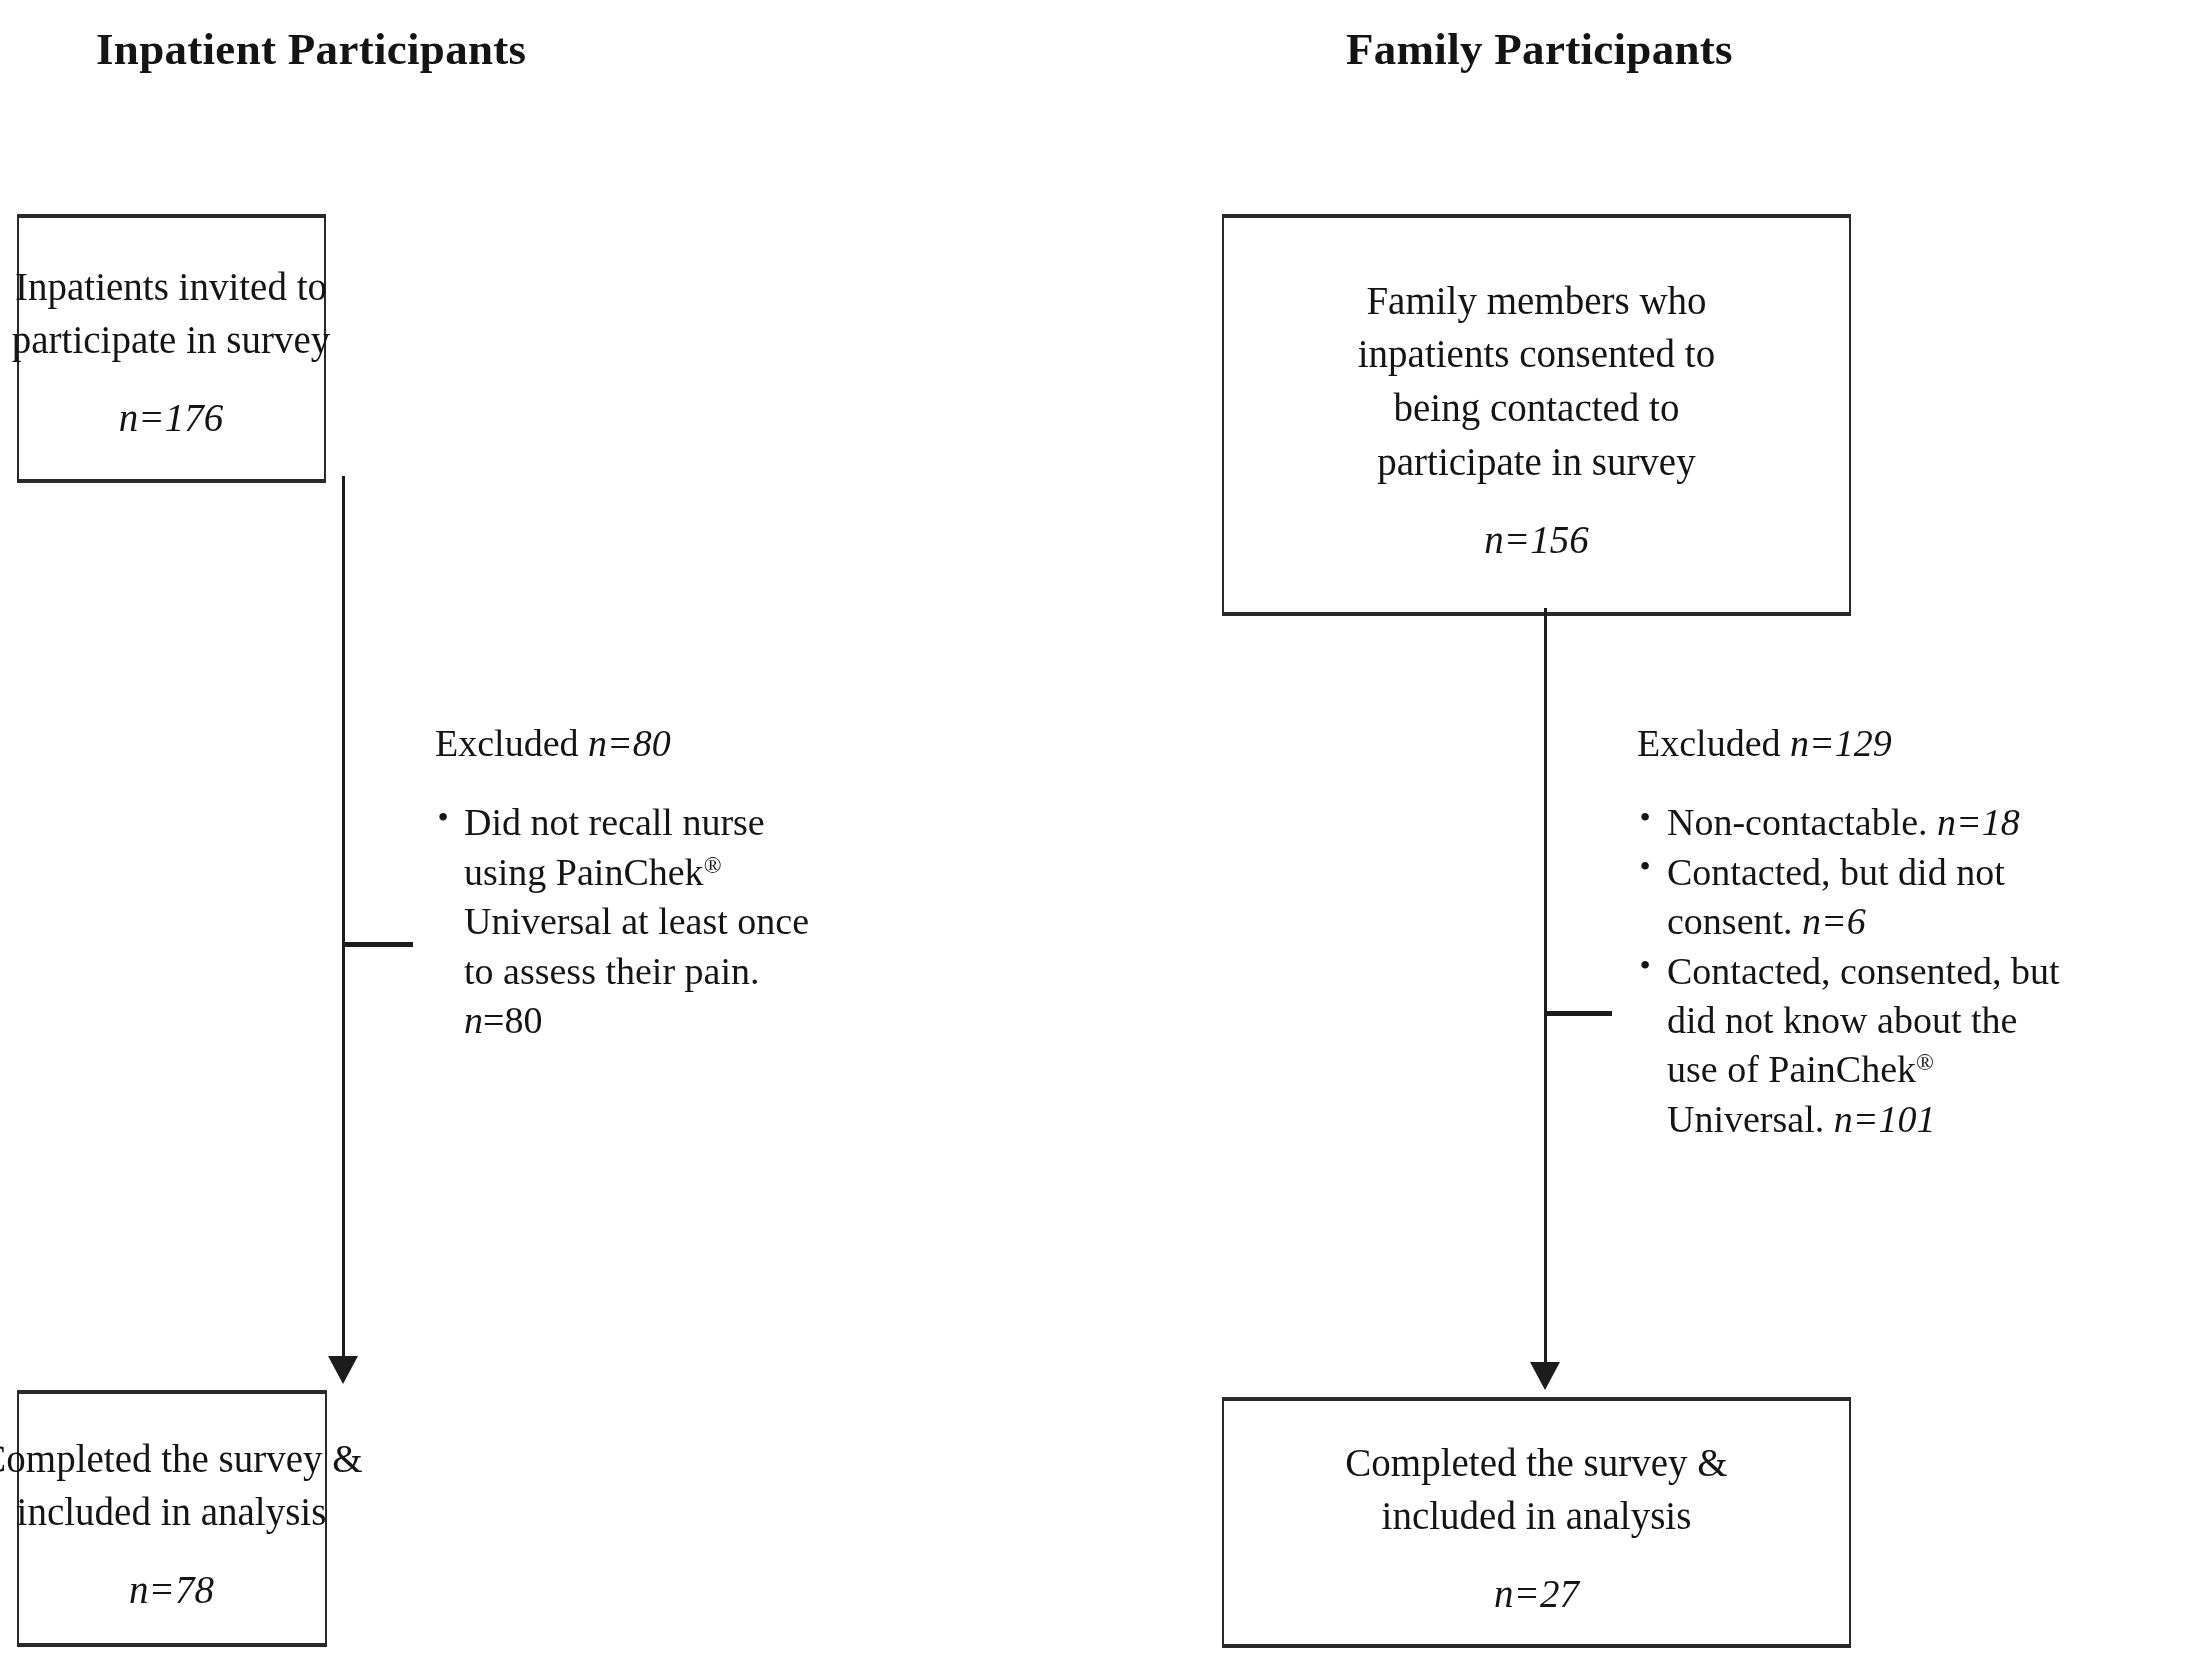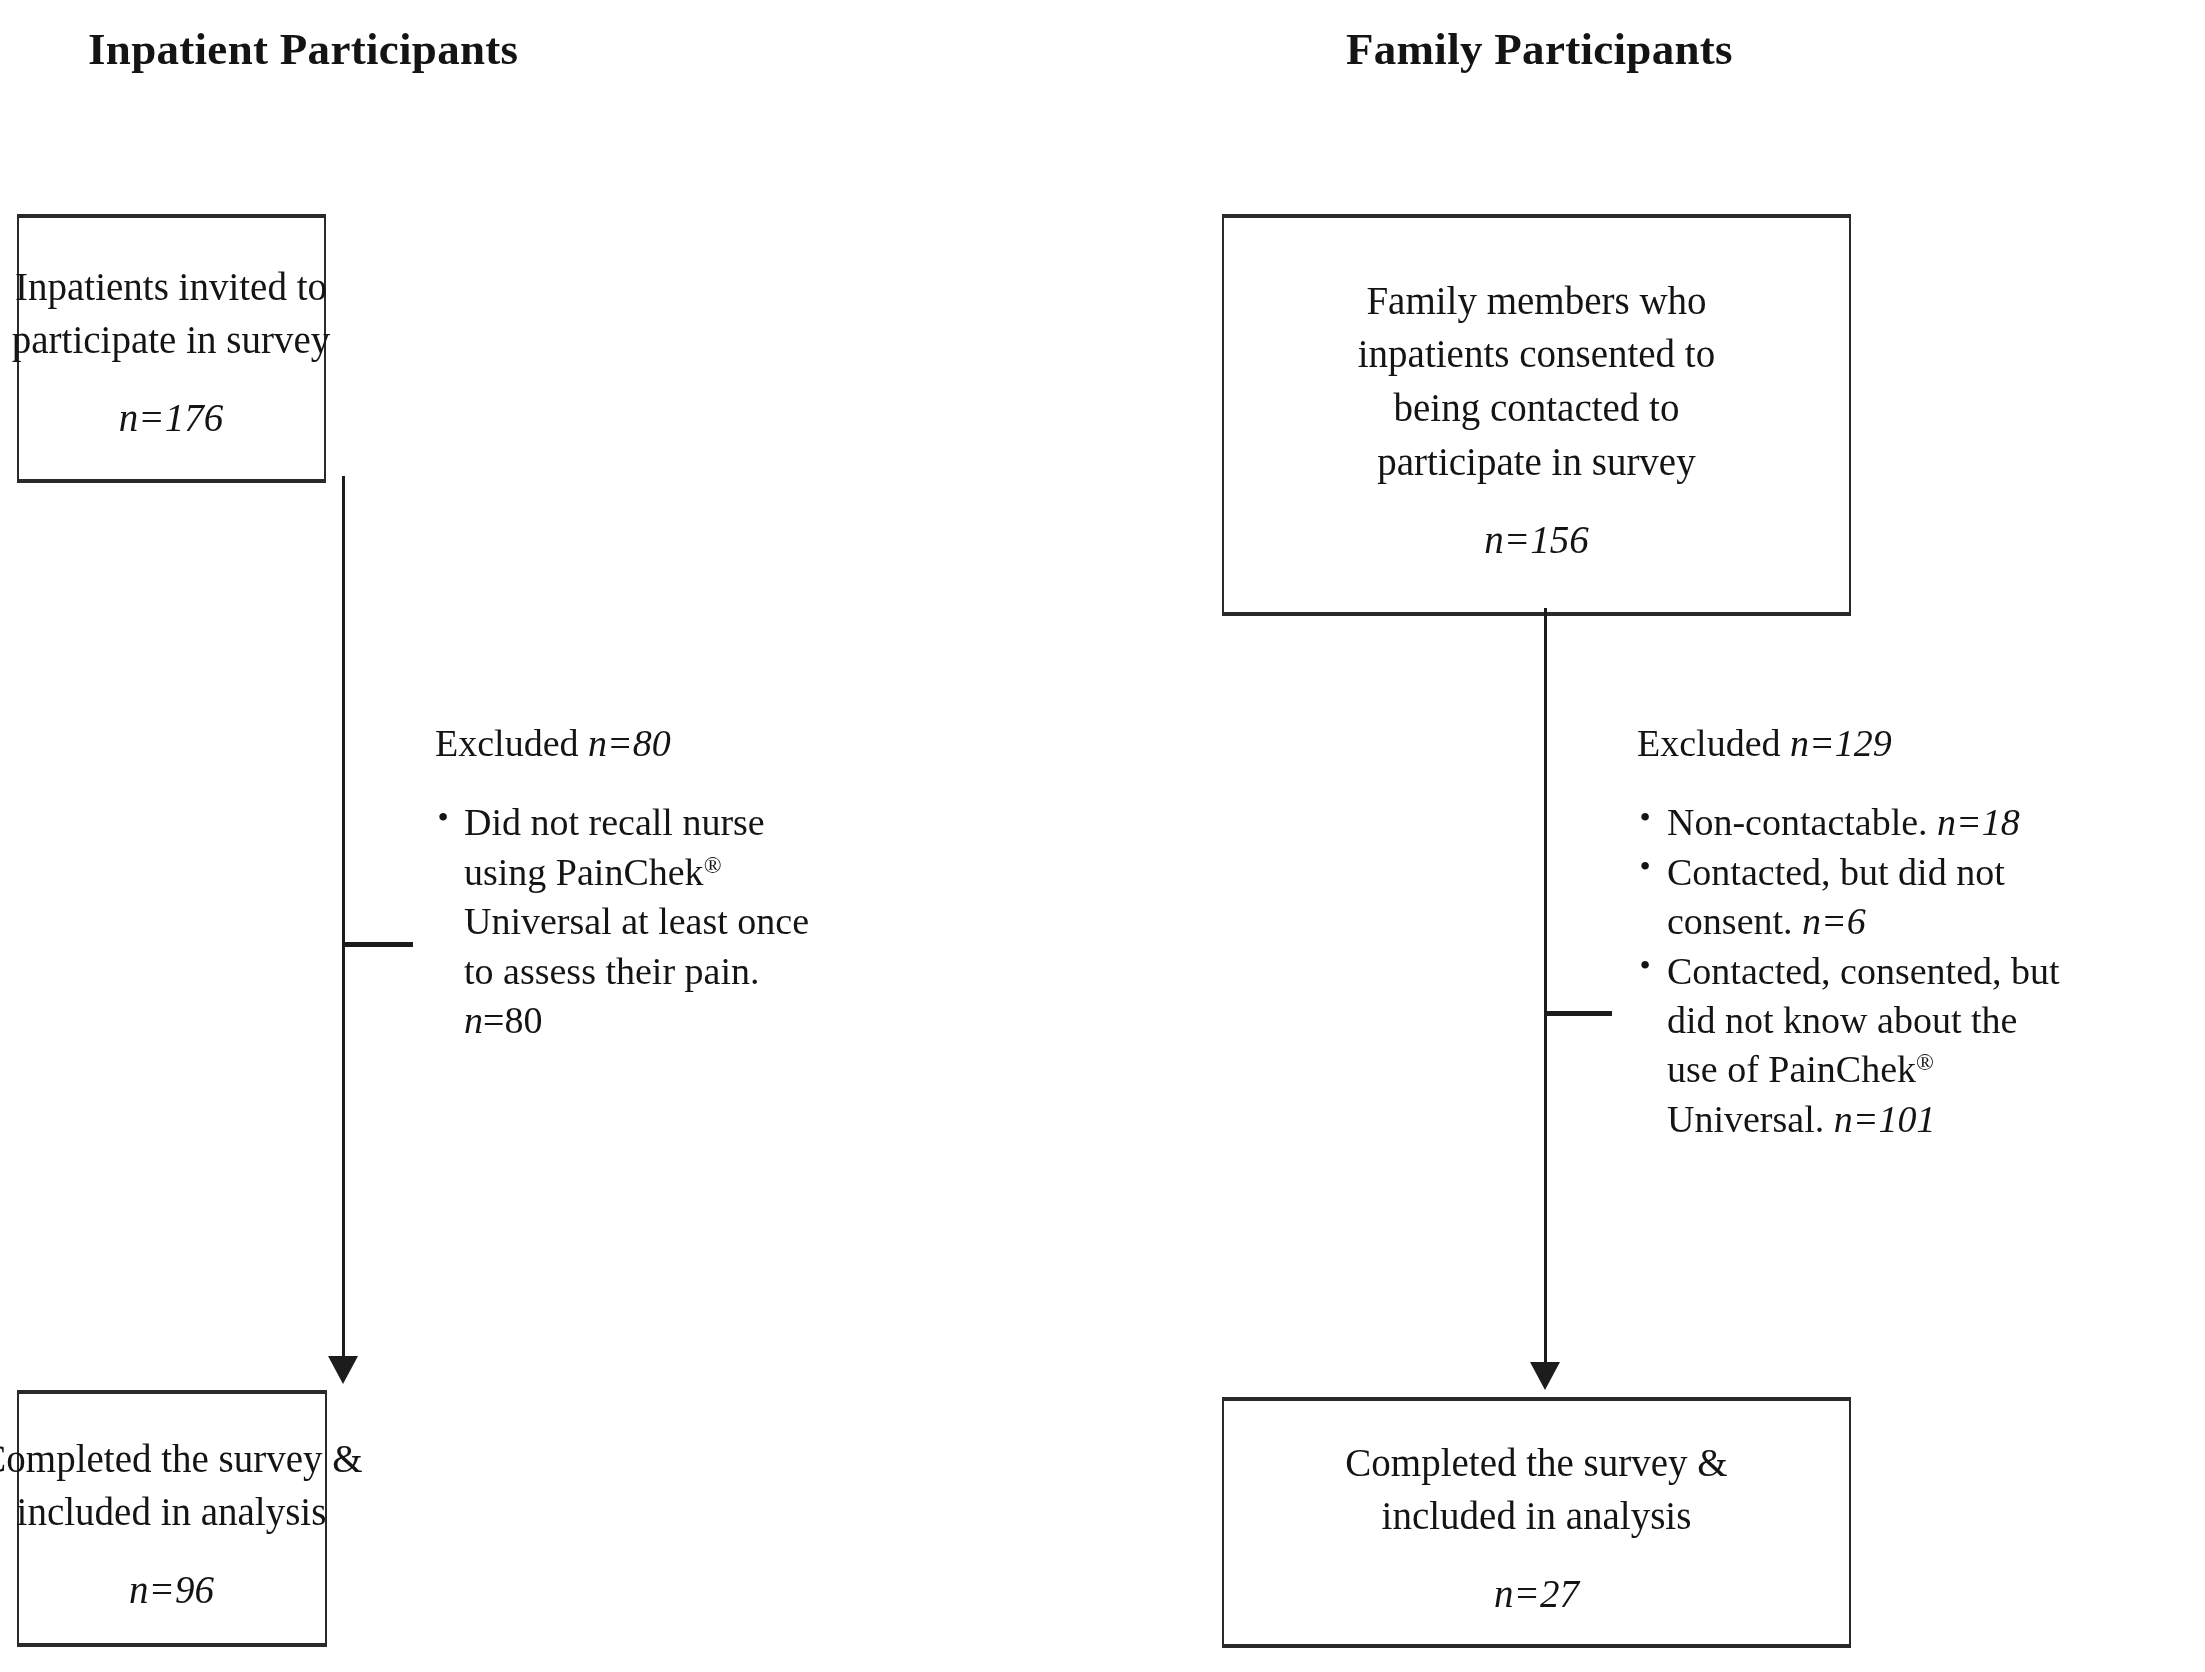--- a/index.html
+++ b/index.html
@@ -21,21 +21,21 @@
   .col-header {
     position: absolute;
     font-weight: bold;
     font-size: 45px;
     line-height: 1.05;
     text-align: center;
     white-space: nowrap;
     color: #141414;
     letter-spacing: 0.3px;
   }
-  #header-inpatient { left: 88px;  top: 26px; width: 356px; }
+  #header-inpatient { left: 96px;  top: 26px; width: 356px; }
   #header-family    { left: 1346px; top: 26px; width: 356px; }
 
   
   .flow-box {
     position: absolute;
     box-sizing: border-box;
     background: #ffffff;
     border: 2px solid #2a2a2a;
     border-top-width: 4px;
     border-bottom-width: 4px;
@@ -178,21 +178,21 @@
         <span>Universal at least once</span><br>
         <span>to assess their pain.</span><br>
         <span class="nvar">n</span><span>=80</span>
       </li>
     </ul>
   </div>
 
   <div class="flow-box" id="box-inpatient-completed">
     <div class="box-line">Completed the survey &amp;</div>
     <div class="box-line">included in analysis</div>
-    <div class="box-n gap-before-n"><span class="nvar">n</span><span class="nvar">=96</span></div>
+    <div class="box-n gap-before-n"><span class="nvar">n</span><span class="nvar">=78</span></div>
   </div>
 
   <div class="flow-box" id="box-family-consented">
     <div class="box-line">Family members who</div>
     <div class="box-line">inpatients consented to</div>
     <div class="box-line">being contacted to</div>
     <div class="box-line">participate in survey</div>
     <div class="box-n gap-before-n"><span class="nvar">n</span><span class="nvar">=156</span></div>
   </div>
 

